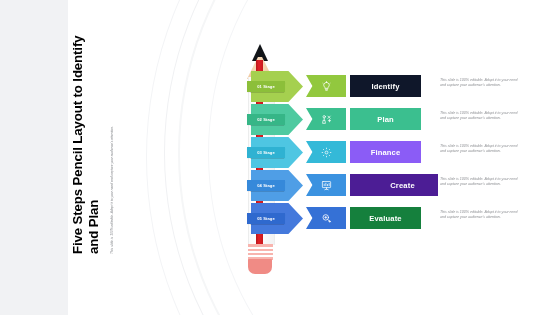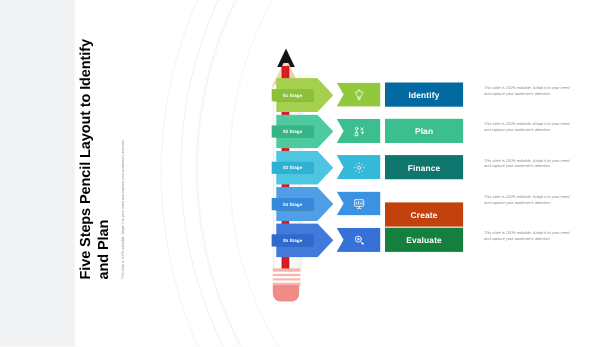--- a/index.html
+++ b/index.html
@@ -142,21 +142,21 @@
       <div class="stagetag" style="top: 80.5px; background: rgb(140, 191, 58);">
         <span>01 Stage</span>
       </div>
       <div class="iconflag" style="top: 75px; background: rgb(146, 200, 62);">
         <svg viewBox="0 0 24 24" fill="none" stroke="#fff" stroke-width="1.6" stroke-linecap="round">
           <path d="M12 3a6 6 0 0 0-3.6 10.8V16h7.2v-2.2A6 6 0 0 0 12 3z"></path>
           <path d="M9.6 18h4.8M10.4 20.4h3.2"></path>
           <path d="M12 1.2v.9M4.2 5.2l.7.6M19.8 5.2l-.7.6"></path>
         </svg>
       </div>
-      <div class="labelbar" style="top: 75px; background: #0369a1;">
+      <div class="labelbar" style="top: 75px; background: #0f172a;">
         <span>Identify</span>
       </div>
       <div class="copy" style="top: 78px;">This slide is 100% editable. Adapt it to your need and capture your audience's attention.</div>
       <div class="ribbon" style="top: 104px; background: rgb(78, 202, 160);"></div>
       <div class="stagetag" style="top: 113.5px; background: rgb(54, 182, 135);">
         <span>02 Stage</span>
       </div>
       <div class="iconflag" style="top: 108px; background: rgb(59, 191, 143);">
         <svg viewBox="0 0 24 24" fill="none" stroke="#fff" stroke-width="1.6" stroke-linecap="round">
           <circle cx="7" cy="6" r="2.6"></circle>
@@ -172,36 +172,36 @@
       <div class="ribbon" style="top: 137px; background: rgb(78, 198, 226);"></div>
       <div class="stagetag" style="top: 146.5px; background: rgb(47, 178, 210);">
         <span>03 Stage</span>
       </div>
       <div class="iconflag" style="top: 141px; background: rgb(52, 185, 216);">
         <svg viewBox="0 0 24 24" fill="none" stroke="#fff" stroke-width="1.6">
           <circle cx="12" cy="12" r="3.1"></circle>
           <path d="M12 1.6v3M12 19.4v3M1.6 12h3M19.4 12h3M4.6 4.6l2.1 2.1M17.3 17.3l2.1 2.1M19.4 4.6l-2.1 2.1M6.7 17.3l-2.1 2.1"></path>
         </svg>
       </div>
-      <div class="labelbar" style="top: 141px; background: #0f766e;">
+      <div class="labelbar" style="top: 141px; background: #8b5cf6;">
         <span>Finance</span>
       </div>
       <div class="copy" style="top: 144px;">This slide is 100% editable. Adapt it to your need and capture your audience's attention.</div>
       <div class="ribbon" style="top: 170px; background: rgb(79, 158, 230);"></div>
       <div class="stagetag" style="top: 179.5px; background: rgb(54, 137, 218);">
         <span>04 Stage</span>
       </div>
       <div class="iconflag" style="top: 174px; background: rgb(59, 146, 224);">
         <svg viewBox="0 0 24 24" fill="none" stroke="#fff" stroke-width="1.6" stroke-linecap="round">
           <rect x="3" y="3.4" width="18" height="13.2" rx="1.2"></rect>
           <path d="M12 16.6v3.4M8.4 21.2l3.6-1.2 3.6 1.2"></path>
           <path d="M7 12.4V9M10.6 12.4V7M14.2 12.4v-2.8M17.8 12.4V7.6"></path>
         </svg>
       </div>
-      <div class="labelbar" style="top: 184px; background: #c2410c;">
+      <div class="labelbar" style="top: 174px; background: #4c1d95; padding-left: 17px;">
         <span>Create</span>
       </div>
       <div class="copy" style="top: 177px;">This slide is 100% editable. Adapt it to your need and capture your audience's attention.</div>
       <div class="ribbon" style="top: 203px; background: rgb(68, 121, 220);"></div>
       <div class="stagetag" style="top: 212.5px; background: rgb(47, 105, 206);">
         <span>05 Stage</span>
       </div>
       <div class="iconflag" style="top: 207px; background: rgb(53, 113, 214);">
         <svg viewBox="0 0 24 24" fill="none" stroke="#fff" stroke-width="1.7" stroke-linecap="round">
           <circle cx="10.4" cy="9.6" r="6"></circle>

